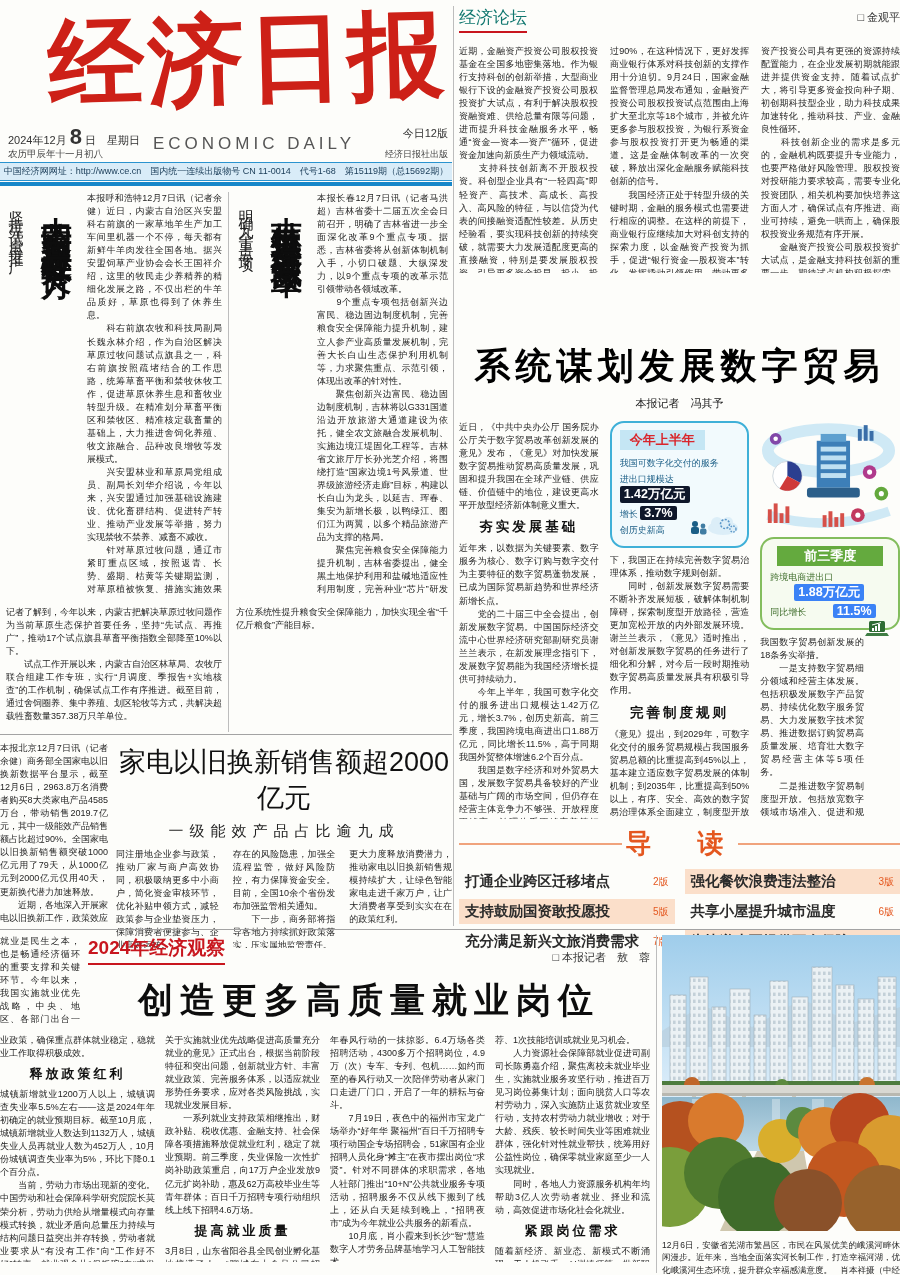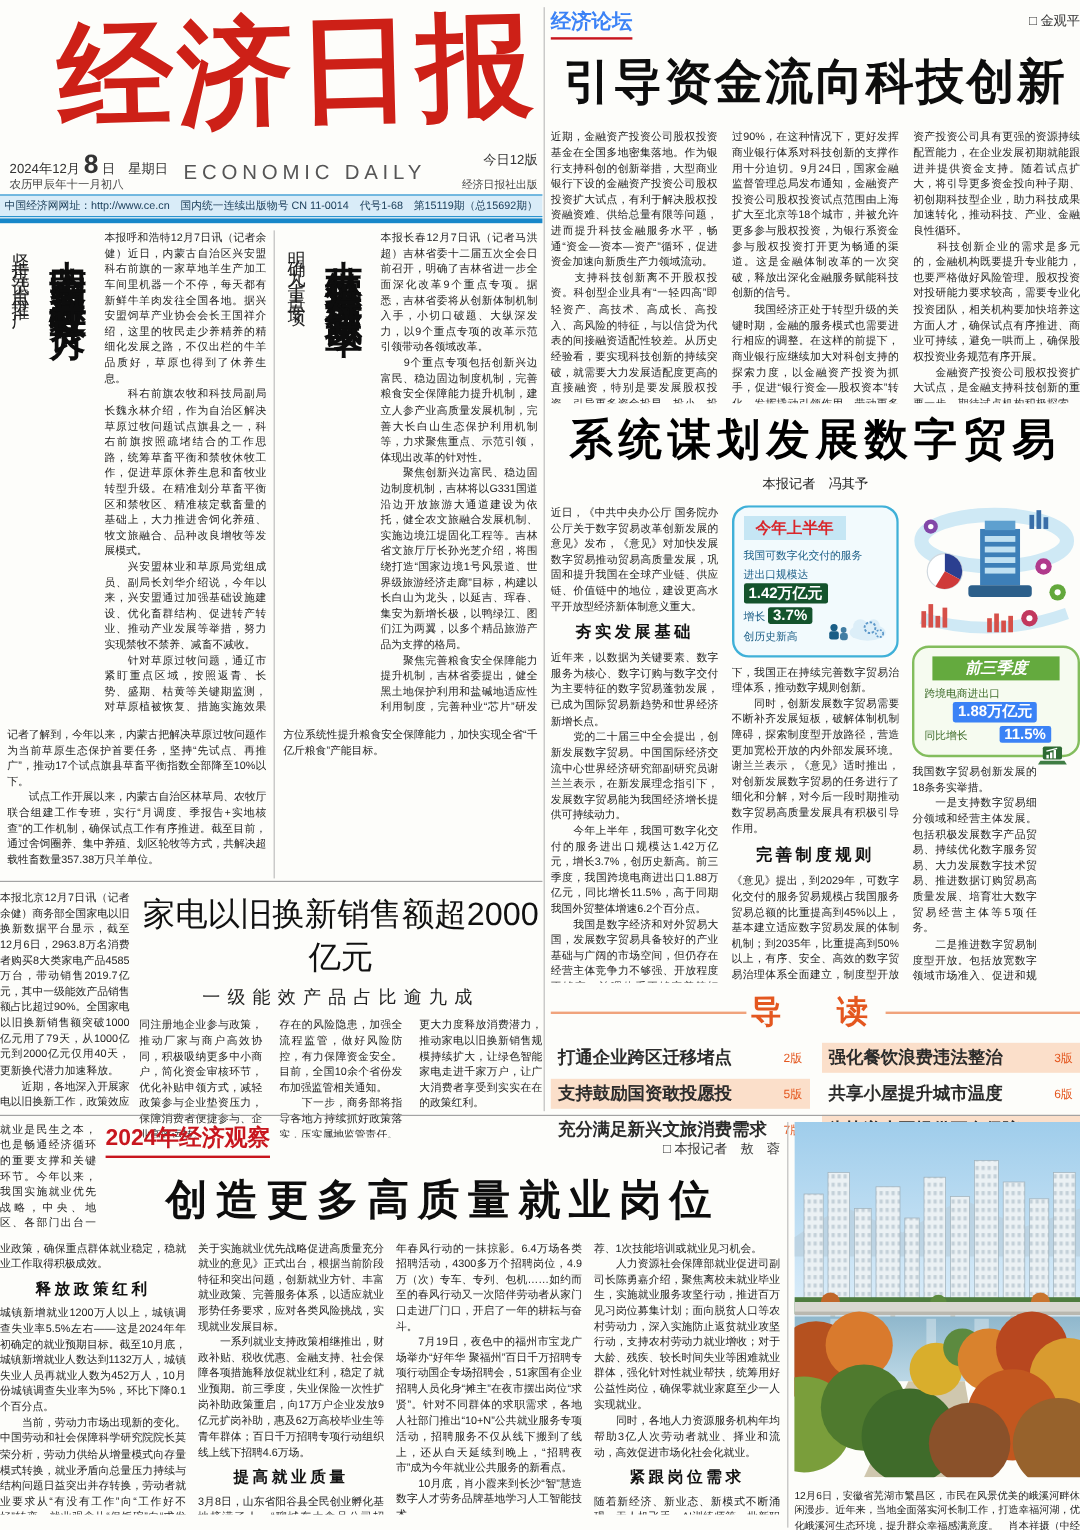--- a/index.html
+++ b/index.html
@@ -21,45 +21,45 @@
   .edition{position:absolute;right:4px;top:126px;font-size:11px;color:#333;text-align:center;}
   .publisher{position:absolute;right:4px;top:148px;font-size:9px;color:#444;}
   .infobar{position:absolute;left:0;top:162px;width:452px;height:17px;background:#d9ecf8;
            border-top:1px solid #2a93cf;border-bottom:1px solid #2a93cf;
            font-size:9px;color:#173a56;display:flex;align-items:center;justify-content:center;}
   .bluebar{position:absolute;left:0;top:182px;width:452px;height:4px;background:#1787c9;}
 
   
   #forum{position:absolute;left:459px;top:6px;width:441px;height:332px;}
   .forum-head{display:flex;justify-content:space-between;align-items:flex-start;}
-  .kicker-red{font-size:17px;font-weight:bold;color:#3b82f6;border-bottom:2px solid #c8161e;padding-bottom:2px;}
+  .kicker-red{font-size:17px;font-weight:normal;color:#0f766e;border-bottom:2px solid #c8161e;padding-bottom:2px;}
   .byline-sm{font-size:11px;color:#333;margin-top:4px;font-family:"Liberation Serif",serif;}
   .forum-hl{text-align:center;font-size:40px;font-weight:900;letter-spacing:2px;color:#0d0d0d;margin-top:8px;}
   .forum-cols{display:flex;gap:12px;margin-top:12px;height:228px;}
   .forum-cols .jtext{flex:1;}
 
   
   #digital{position:absolute;left:459px;top:342px;width:441px;height:480px;}
   .dg-hl{font-family:"Liberation Serif",serif;font-weight:bold;font-size:36px;letter-spacing:5px;
          text-align:center;color:#000;}
   .dg-by{text-align:center;font-size:11px;font-family:"Liberation Serif",serif;margin-top:5px;color:#222;}
   .dg-cols{display:flex;gap:11px;margin-top:10px;height:398px;}
   .dg-cols>div{flex:1;overflow:hidden;}
   .ssub{font-family:"Liberation Serif",serif;font-weight:bold;font-size:13.5px;text-align:center;
         letter-spacing:3px;margin:6px 0;color:#111;}
   .bub{border:2px solid;border-radius:14px;padding:7px 8px 6px;margin-bottom:6px;position:relative;}
   .bub-blue{border-color:#3fb0d8;background:#f2fafd;}
   .bub-green{border-color:#83bd5d;background:#f6fbf0;}
   .btag{display:inline-block;font-weight:bold;font-size:13px;padding:1px 10px;margin-bottom:4px;}
   .bub-blue .btag{background:#c5e6f4;color:#d9262b;}
-  .bub-green .btag{background:#64aa3e;color:#fff;display:block;width:72%;margin:0 auto 5px;text-align:center;font-style:italic;}
+  .bub-green .btag{background:#64aa3e;color:#fff;display:block;width:72%;margin:0 auto 5px;text-align:center;}
   .bline{font-size:9px;color:#1b5e86;margin:3px 0;}
   .bub-green .bline{color:#3c6b28;}
   .hl{display:inline-block;color:#fff;font-weight:bold;font-size:12.5px;padding:0 4px;border-radius:2px;}
-  .hl-blue{background:#14532d;}
+  .hl-blue{background:#0f172a;}
   .hl-green{background:#3b82f6;margin-left:24px;}
   .bub-deco{position:absolute;right:8px;bottom:6px;}
 
   
   #daodu{position:absolute;left:459px;top:826px;width:441px;height:98px;}
   .dd-titlerow{display:flex;align-items:center;gap:4px;}
   .dd-dash{flex:1;border-top:2px solid #f0a37c;}
   .dd-title{font-size:26px;font-weight:bold;color:#e4571f;letter-spacing:10px;font-family:"Liberation Serif",serif;}
   .dd-grid{display:grid;grid-template-columns:1fr 1fr;gap:5px 10px;margin-top:8px;}
   .dd-item{display:flex;justify-content:space-between;align-items:center;padding:3px 6px;}
@@ -122,21 +122,20 @@
     <div class="bluebar"></div>
   </div>
 
   <div class="vline" style="left:453px;top:6px;height:920px;"></div>
 
   <div id="forum">
     <div class="forum-head">
       <span class="kicker-red">经济论坛</span>
       <span class="byline-sm">□ 金观平</span>
     </div>
-    <div class="forum-hl">引导资金流向科技创新</div>
     <div class="forum-cols">
       <div class="jtext">近期，金融资产投资公司股权投资基金在全国多地密集落地。作为银行支持科创的创新举措，大型商业银行下设的金融资产投资公司股权投资扩大试点，有利于解决股权投资融资难、供给总量有限等问题，进而提升科技金融服务水平，畅通“资金—资本—资产”循环，促进资金加速向新质生产力领域流动。
 　　支持科技创新离不开股权投资。科创型企业具有“一轻四高”即轻资产、高技术、高成长、高投入、高风险的特征，与以信贷为代表的间接融资适配性较差。从历史经验看，要实现科技创新的持续突破，就需要大力发展适配度更高的直接融资，特别是要发展股权投资，引导更多资金投早、投小、投长期、投硬科技，为科创型企业成长创造良好的融资环境、成长土壤。
 　　我国是银行主导型的金融体系，银行业资产占金融机构总资产的比重超</div>
       <div class="jtext">过90%，在这种情况下，更好发挥商业银行体系对科技创新的支撑作用十分迫切。9月24日，国家金融监督管理总局发布通知，金融资产投资公司股权投资试点范围由上海扩大至北京等18个城市，并被允许更多参与股权投资，为银行系资金参与股权投资打开更为畅通的渠道。这是金融体制改革的一次突破，释放出深化金融服务赋能科技创新的信号。
 　　我国经济正处于转型升级的关键时期，金融的服务模式也需要进行相应的调整。在这样的前提下，商业银行应继续加大对科创支持的探索力度，以金融资产投资为抓手，促进“银行资金—股权资本”转化，发挥撬动引领作用，带动更多市场资本参与投资。</div>
       <div class="jtext">资产投资公司具有更强的资源持续配置能力，在企业发展初期就能跟进并提供资金支持。随着试点扩大，将引导更多资金投向种子期、初创期科技型企业，助力科技成果加速转化，推动科技、产业、金融良性循环。
 　　科技创新企业的需求是多元的，金融机构既要提升专业能力，也要严格做好风险管理。股权投资对投研能力要求较高，需要专业化投资团队，相关机构要加快培养这方面人才，确保试点有序推进、商业可持续，避免一哄而上，确保股权投资业务规范有序开展。
 　　金融资产投资公司股权投资扩大试点，是金融支持科技创新的重要一步。期待试点机构积极探索、先行先试，为新质生产力发展注入更多金融活水。</div>
     </div>

